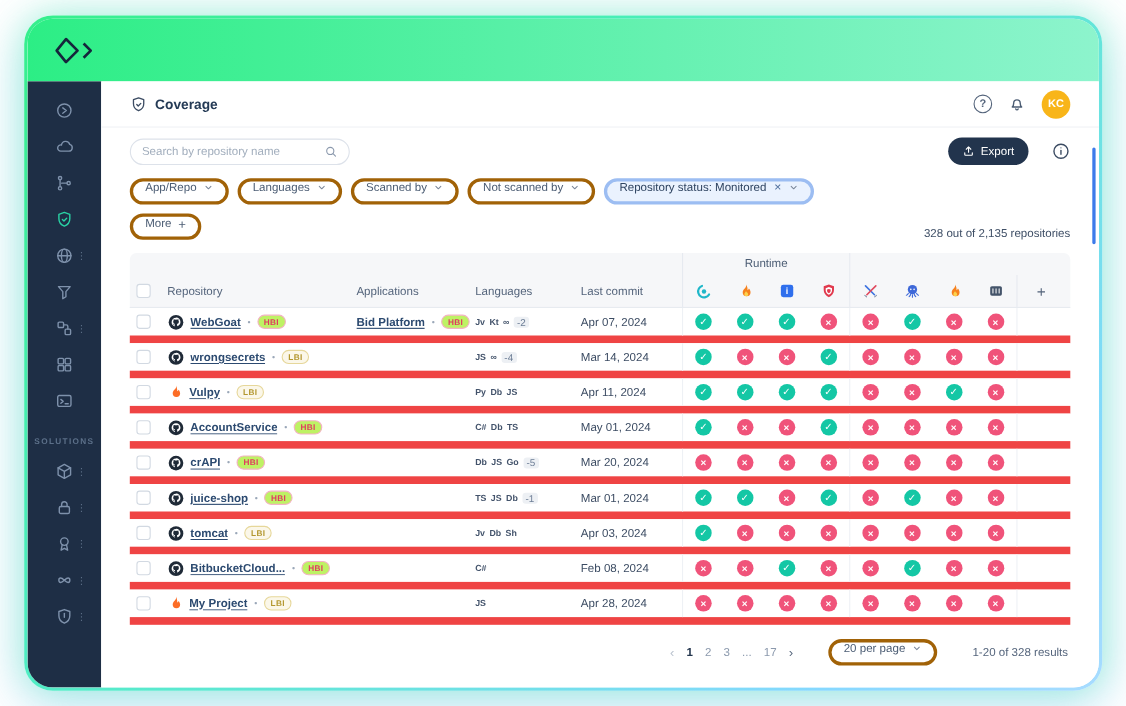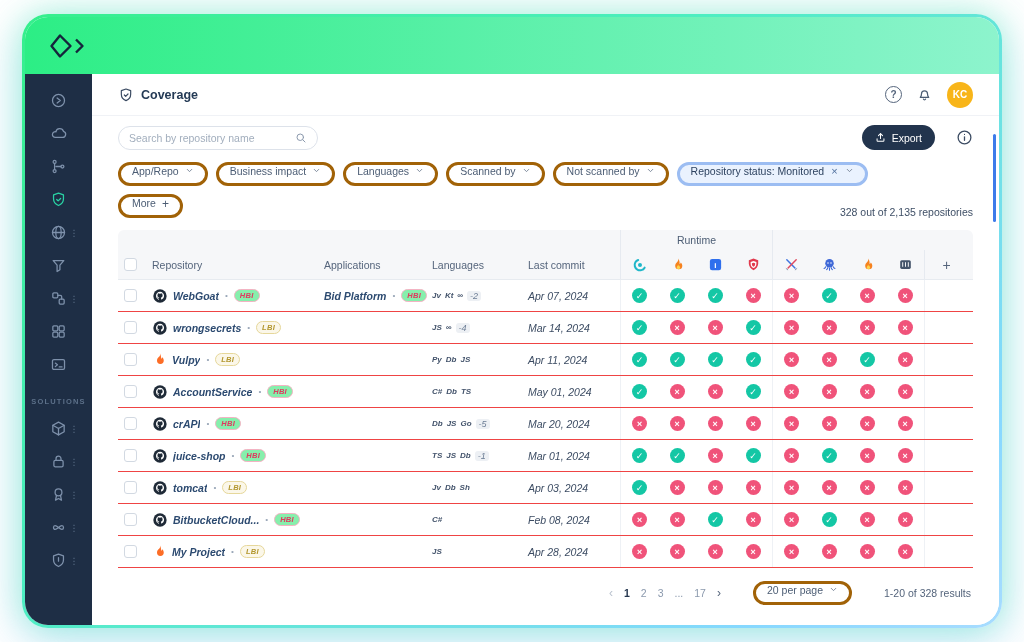--- a/index.html
+++ b/index.html
@@ -71,27 +71,27 @@
   .w-lang { width:96px; }
   .w-date { width:92px; }
   .w-st { width:38px; justify-content:center; align-self:stretch; }
   .w-plus { width:44px; justify-content:center; align-self:stretch; }
   .sep { border-left:1px solid #eef1f5; }
   .thead .sep { border-left:1px solid #e6eaf0; }
   .plus-btn { font-size:14px; color:#55657c; cursor:pointer; line-height:1; }
 
   .cb { width:13px; height:13px; border:1.5px solid #d2d9e2; border-radius:3px; background:#fff; cursor:pointer; flex:0 0 auto; }
 
-  .trow { display:flex; height:32px; align-items:center; border-bottom:1px solid #ef4444; font-size:10.5px; background:#fff;font-style:italic; }
+  .trow { display:flex; height:32px; align-items:center; border-bottom:7px solid #ef4444; font-size:10.5px; background:#fff; }
   .repo-wrap { display:flex; align-items:center; gap:5px; min-width:0; }
   .repo-ic { display:flex; flex:0 0 auto; }
   .link { color:#2c4a70; font-weight:600; text-decoration:underline; text-underline-offset:2px; cursor:pointer; white-space:nowrap; overflow:hidden; text-overflow:ellipsis; }
   .bullet { color:#9aa7b8; font-size:8px; margin:0 1px; }
   .badge { padding:1px 5px; border-radius:8px; font-size:7.5px; font-weight:700; letter-spacing:.3px; border:1px solid; flex:0 0 auto; }
-  .b-hbi { color:#e0395f; border-color:#f3b3c3; background:#86efac; }
+  .b-hbi { color:#e0395f; border-color:#f3b3c3; background:#bef264; }
   .b-lbi { color:#b3972f; border-color:#e6d79a; background:#fbf7e9; }
 
   .langs { display:flex; align-items:center; gap:4px; }
   .tok { font-size:8px; font-weight:700; color:#43536b; }
   .lang-more { color:#6c7d95; font-size:9px; background:#edf0f4; border-radius:3px; padding:0 3px; }
 
   .date { color:#3c4c63; }
 
   .st { width:15px; height:15px; border-radius:50%; display:flex; align-items:center; justify-content:center; color:#fff; font-size:9px; font-weight:700; cursor:default; }
   .st.ok { background:#14c7a5; }
@@ -317,28 +317,20 @@
             <div class="chip-row" id="chip-row-1">
                 <div class="chip">
                   <span>App/Repo</span>
                   <span class="chev-slot">
                     <svg width="9" height="9" viewBox="0 0 24 24" fill="none" stroke="#7a8699" stroke-width="2.5" stroke-linecap="round" stroke-linejoin="round">
                       <polyline points="6 9 12 15 18 9"></polyline>
                     </svg>
                   </span>
                 </div>
                 <div class="chip">
-                  <span>Business impact</span>
-                  <span class="chev-slot">
-                    <svg width="9" height="9" viewBox="0 0 24 24" fill="none" stroke="#7a8699" stroke-width="2.5" stroke-linecap="round" stroke-linejoin="round">
-                      <polyline points="6 9 12 15 18 9"></polyline>
-                    </svg>
-                  </span>
-                </div>
-                <div class="chip">
                   <span>Languages</span>
                   <span class="chev-slot">
                     <svg width="9" height="9" viewBox="0 0 24 24" fill="none" stroke="#7a8699" stroke-width="2.5" stroke-linecap="round" stroke-linejoin="round">
                       <polyline points="6 9 12 15 18 9"></polyline>
                     </svg>
                   </span>
                 </div>
                 <div class="chip">
                   <span>Scanned by</span>
                   <span class="chev-slot">

